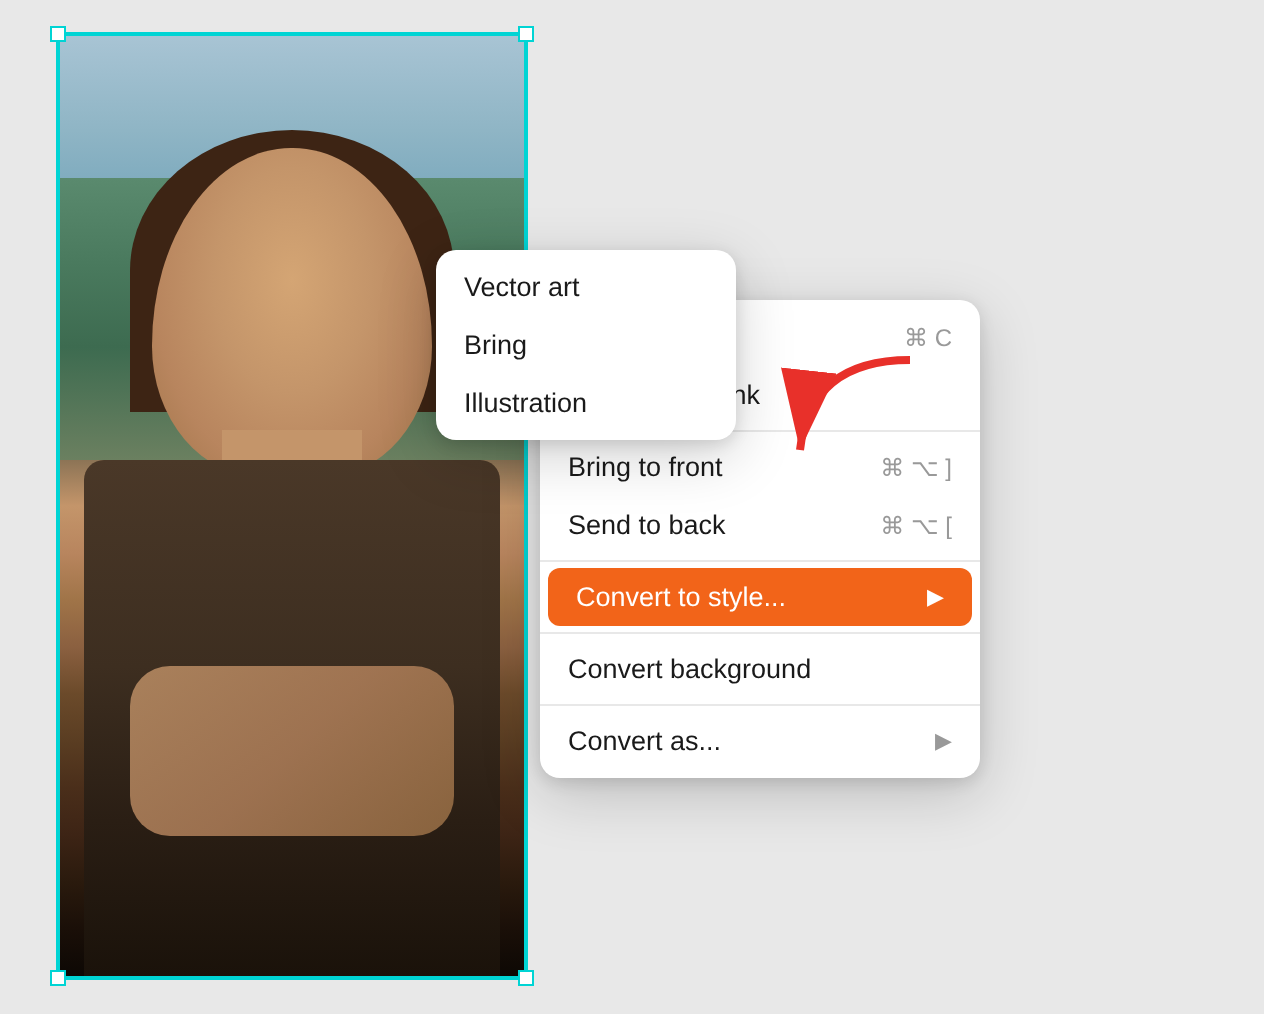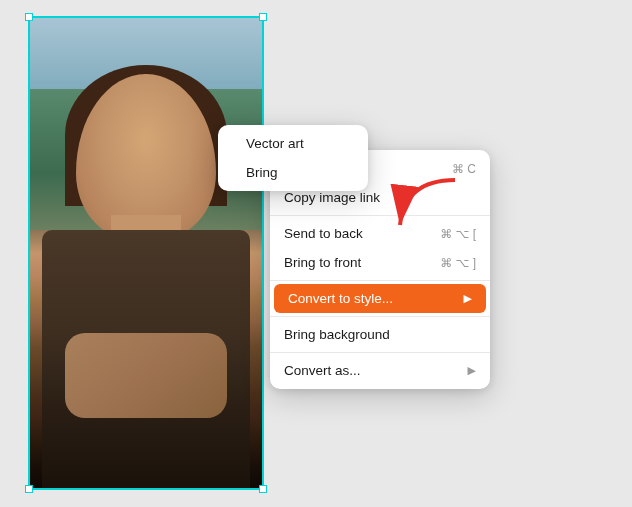--- a/index.html
+++ b/index.html
@@ -219,21 +219,21 @@
       background: white;
       border-radius: 10px;
       box-shadow: 0 8px 30px rgba(0,0,0,0.18), 0 2px 8px rgba(0,0,0,0.12);
       width: 150px;
       padding: 4px 0;
       z-index: 101;
     }
 
     .submenu-item {
       display: flex;
-      padding: 7px 28px;
+      padding: 7px 14px;
       cursor: pointer;
       user-select: none;
     }
 
     .submenu-item-label {
       color: #1a1a1a;
       font-size: 13.5px;
     }
 
     
@@ -290,54 +290,57 @@
       <span class="menu-item-shortcut">⌘ C</span>
     </div>
 
     <div class="menu-item">
       <span class="menu-item-label">Copy image link</span>
     </div>
 
     <div class="menu-divider"></div>
 
     <div class="menu-item">
+      <span class="menu-item-label">Bring to front</span>
+      <span class="menu-item-shortcut">⌘ ⌥ ]</span>
+    </div>
+
+    <div class="menu-item">
       <span class="menu-item-label">Send to back</span>
       <span class="menu-item-shortcut">⌘ ⌥ [</span>
-    </div>
-
-    <div class="menu-item">
-      <span class="menu-item-label">Bring to front</span>
-      <span class="menu-item-shortcut">⌘ ⌥ ]</span>
     </div>
 
     <div class="menu-divider"></div>
 
     <div class="menu-item active">
       <span class="menu-item-label">Convert to style...</span>
       <span class="menu-arrow">▶</span>
     </div>
 
     <div class="menu-divider"></div>
 
 
     <div class="menu-item">
-      <span class="menu-item-label">Bring background</span>
+      <span class="menu-item-label">Convert background</span>
     </div>
 
     <div class="menu-divider"></div>
 
     <div class="menu-item">
       <span class="menu-item-label">Convert as...</span>
       <span class="menu-arrow" style="color:#999;">▶</span>
     </div>
 
   </div>
 
   <div class="submenu">
     <div class="submenu-item">
       <span class="submenu-item-label">Vector art</span>
     </div>
     <div class="submenu-item">
       <span class="submenu-item-label">Bring</span>
     </div>
+    <div class="submenu-item">
+      <span class="submenu-item-label">Illustration</span>
+    </div>
   </div>
 
 </div>
 
 </body></html>

